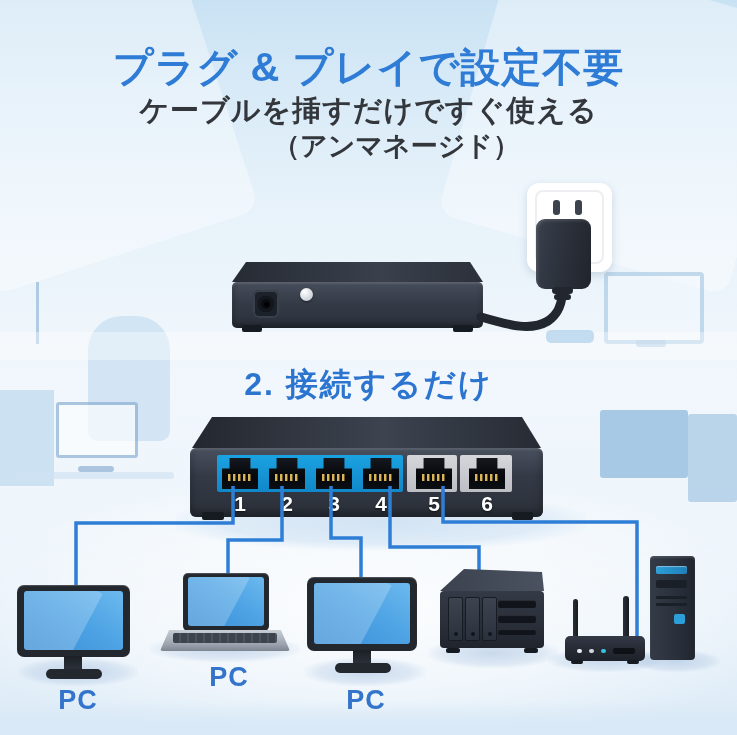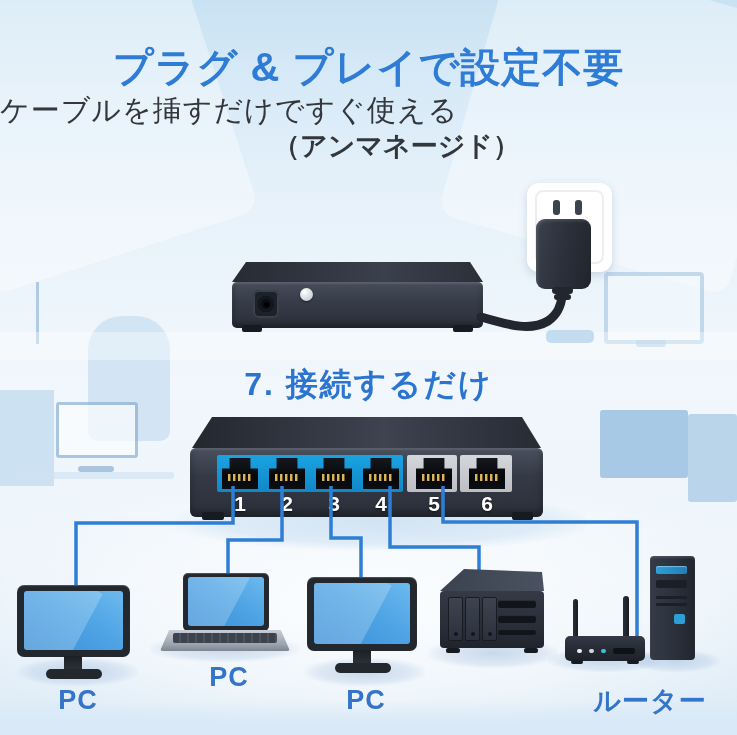--- a/index.html
+++ b/index.html
@@ -9,21 +9,21 @@
     background:linear-gradient(180deg,#c9e2f3 0%,#d6e9f7 10%,#e7f2fa 28%,#f1f7fc 52%,#eef5fb 72%,#e2eef8 92%,#dcebf7 100%);
   }
   .abs{position:absolute;}
   
   .beam{background:rgba(255,255,255,.38);transform:rotate(-18deg);border-radius:18px;}
   .bgshape{opacity:.65;}
   .fog{background:radial-gradient(ellipse at center,rgba(255,255,255,.85) 0%,rgba(255,255,255,.45) 45%,rgba(255,255,255,0) 72%);}
   .floorband{background:linear-gradient(180deg,rgba(214,231,246,0) 0%,#d9e9f7 70%);}
   
   .title{width:100%;text-align:center;font-weight:bold;color:#2e7cd6;font-size:40px;letter-spacing:1px;}
-  .subtitle{width:100%;text-align:left;font-weight:normal;color:#33373c;font-size:29px;letter-spacing:1px;}
+  .subtitle{width:100%;text-align:center;font-weight:bold;color:#33373c;font-size:29px;letter-spacing:1px;}
   .note{width:100%;text-align:center;font-weight:bold;color:#33373c;font-size:27px;}
   .step-heading{width:100%;text-align:center;font-weight:bold;color:#2b74cf;font-size:32px;letter-spacing:2px;}
   
   .rear-top{clip-path:polygon(0px 20px,14px 0px,238px 0px,251px 20px);background:linear-gradient(90deg,#262b34,#3a404c 60%,#2b303a);}
   .rear-front{background:linear-gradient(180deg,#474e5b 0%,#353b47 45%,#2b303a 100%);border-radius:5px;box-shadow:inset 0 2px 2px rgba(255,255,255,.12), inset 0 -4px 6px rgba(0,0,0,.35);}
   .dc-jack{background:#1c212a;border-radius:6px;box-shadow:inset 0 0 0 2px #3a414d;}
   .dc-jack .ring{position:absolute;left:50%;top:50%;width:16px;height:16px;margin:-8px 0 0 -8px;border-radius:50%;background:#0a0d12;box-shadow:inset 0 0 0 3px #14181f;}
   .dc-jack .pin{position:absolute;left:50%;top:50%;width:5px;height:5px;margin:-2.5px 0 0 -2.5px;border-radius:50%;background:#000;}
   .pwr-btn{border-radius:50%;background:radial-gradient(circle at 35% 30%,#ffffff,#cdd3da 70%,#aeb6bf);box-shadow:0 1px 2px rgba(0,0,0,.5);}
   .foot{background:#161a21;border-radius:2px;}
@@ -85,21 +85,21 @@
   <div class="abs bgshape" style="left:600px;top:410px;width:88px;height:68px;background:#7fb0d8;border-radius:3px;"></div>
   <div class="abs bgshape" style="left:688px;top:414px;width:49px;height:88px;background:#9dc2e0;border-radius:3px;"></div>
   <div class="abs fog" style="left:-60px;top:470px;width:860px;height:280px;"></div>
   <div class="abs bgshape" style="left:0;top:332px;width:737px;height:28px;background:rgba(255,255,255,.55);"></div>
   <div class="abs bgshape" style="left:546px;top:330px;width:48px;height:13px;background:#a9cdea;border-radius:5px;"></div>
   <div class="abs floorband" style="left:0;top:700px;width:737px;height:35px;"></div>
 
   <div class="abs title" style="left:0;top:40px;">プラグ &amp; プレイで設定不要</div>
   <div class="abs subtitle" style="left:0;top:91px;">ケーブルを挿すだけですぐ使える</div>
   <div class="abs note" style="left:0;top:128px;margin-left:28px;">（アンマネージド）</div>
-  <div class="abs step-heading" style="left:0;top:363px;">7. 接続するだけ</div>
+  <div class="abs step-heading" style="left:0;top:363px;">2. 接続するだけ</div>
 
   <div class="abs outlet" style="left:527px;top:183px;width:85px;height:89px;z-index:2;">
     <div class="abs outlet-inner" style="left:8px;top:7px;right:8px;bottom:8px;"></div>
     <div class="abs outlet-slot" style="left:26px;top:17px;width:7px;height:15px;"></div>
     <div class="abs outlet-slot" style="left:48px;top:17px;width:7px;height:15px;"></div>
   </div>
 
   <svg class="abs" width="737" height="735" viewBox="0 0 737 735" style="left:0;top:0;z-index:3;pointer-events:none;">
     <path d="M481,317 C512,326 531,331 548,321 C558,314 561,306 562,296" fill="none" stroke="#22262e" stroke-width="9" stroke-linecap="round"></path>
   </svg>
@@ -242,15 +242,14 @@
     <span class="tower-bay blue" style="top:10px;"></span>
     <span class="tower-bay" style="top:24px;"></span>
     <span class="tower-line" style="top:40px;"></span>
     <span class="tower-line" style="top:47px;"></span>
     <span class="tower-badge" style="left:24px;top:58px;"></span>
   </div>
 
   <div class="dev-label" style="left:46px;top:685px;width:64px;z-index:6;">PC</div>
   <div class="dev-label" style="left:197px;top:662px;width:64px;z-index:6;">PC</div>
   <div class="dev-label" style="left:334px;top:685px;width:64px;z-index:6;">PC</div>
-  <div class="dev-label" style="left:585px;top:683px;width:130px;z-index:6;">ルーター</div>
 
 </div>
 
 </body></html>

